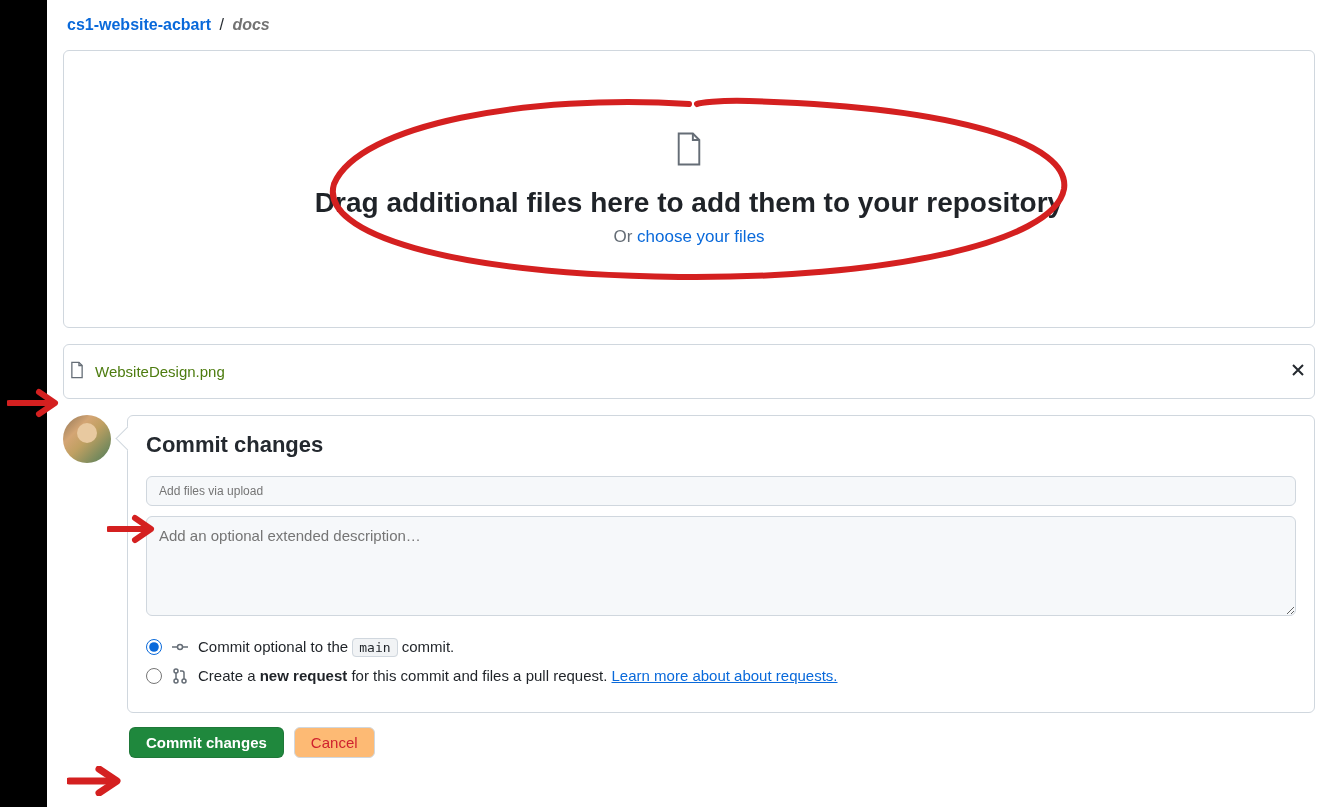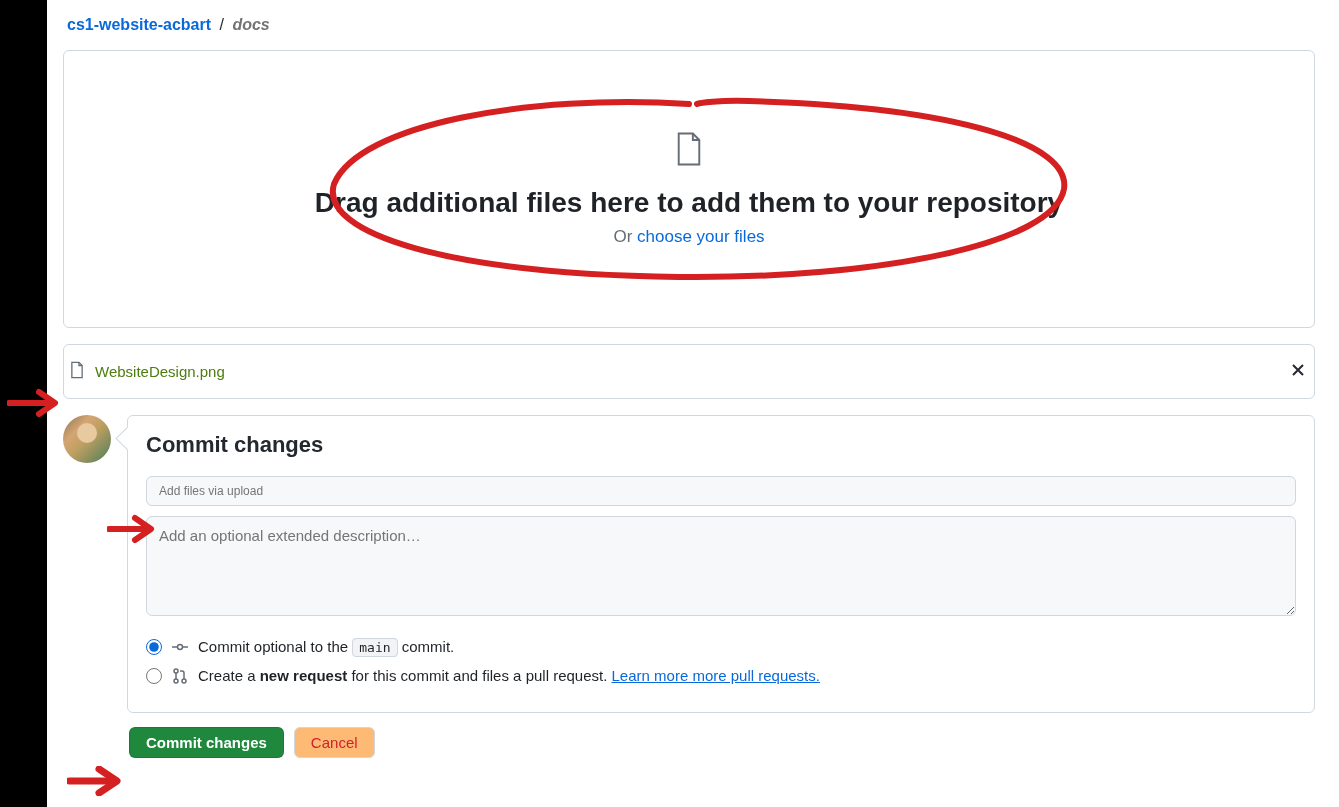--- a/index.html
+++ b/index.html
@@ -293,21 +293,21 @@
         <span class="git-icon">
           <svg width="16" height="16" viewBox="0 0 16 16" fill="none" stroke="currentColor" stroke-width="1.5">
             <circle cx="4" cy="3" r="2"></circle>
             <circle cx="4" cy="13" r="2"></circle>
             <circle cx="12" cy="13" r="2"></circle>
             <path d="M4 5 L4 11"></path>
             <path d="M8 3 L10 3 C11 3 12 4 12 5 L12 11"></path>
           </svg>
         </span>
         <span>
-          <span>Create a </span><strong>new request</strong><span> for this commit and files a pull request. </span><a href="#">Learn more more pull requests.</a>
+          <span>Create a </span><strong>new request</strong><span> for this commit and files a pull request. </span><a href="#">Learn more about about requests.</a>
         </span>
       </label>
     </div>
   </div>
 
   <div class="actions">
     <button class="btn btn-primary">Commit changes</button>
     <button class="btn btn-cancel">Cancel</button>
   </div>
 

